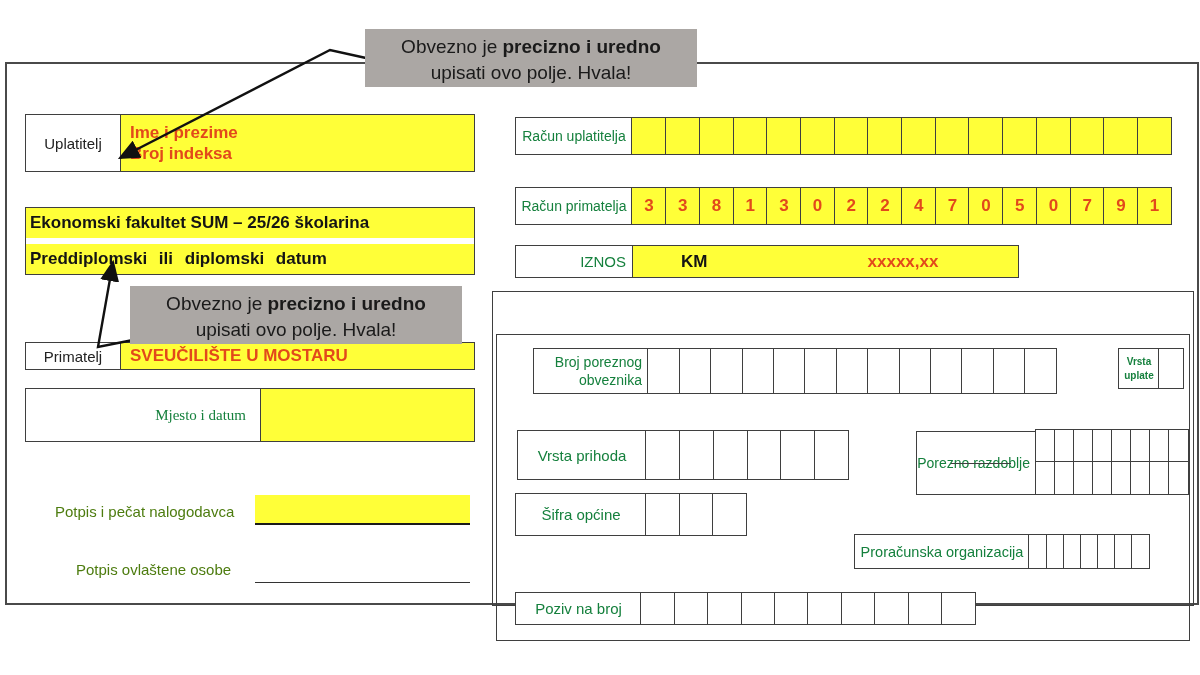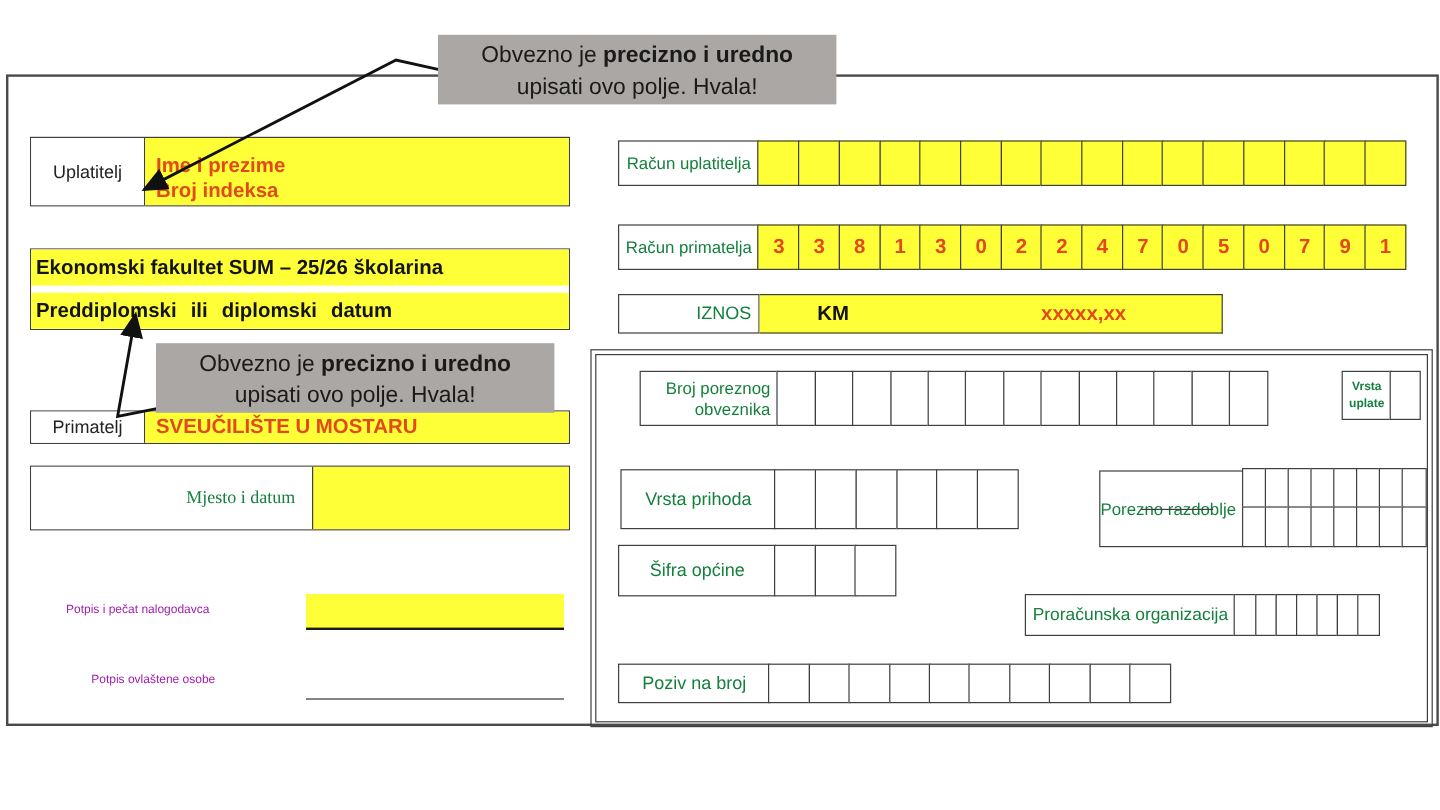--- a/index.html
+++ b/index.html
@@ -30,38 +30,38 @@
        color:#15803d;font-size:15px;flex:0 0 auto;}
   .lab.right{align-items:flex-end;padding-right:6px;}
 
   
   .lbox{position:absolute;display:flex;border:1.6px solid var(--bc);box-sizing:border-box;background:#fff;}
   .lbox .lcell{flex:0 0 95px;border-right:1.6px solid var(--bc);display:flex;flex-direction:column;
                align-items:center;justify-content:center;font-size:15px;color:#222;background:#fff;box-sizing:border-box;}
   .lbox .vcell{flex:1;background:var(--yellow);box-sizing:border-box;}
 
   #uplatitelj-box{left:25px;top:114px;width:450px;height:58px;}
-  #uplatitelj-box .vcell{display:flex;flex-direction:column;justify-content:flex-end;padding:2px 0 2px 9px;}
+  #uplatitelj-box .vcell{display:flex;flex-direction:column;justify-content:center;padding:2px 0 2px 9px;}
   .redbold{color:var(--red);font-weight:bold;font-size:17px;line-height:1.25;}
 
   #svrha-box{left:25px;top:207px;width:450px;height:68px;}
   #svrha-box .vwrap{flex:1;display:flex;flex-direction:column;justify-content:space-between;background:#fff;}
   #svrha-box .ybar{height:30px;background:var(--yellow);display:flex;align-items:center;padding-left:4px;
                    font-weight:bold;font-size:17px;color:#141414;box-sizing:border-box;white-space:nowrap;}
   #svrha-box .ybar.spread{word-spacing:7px;}
 
   #primatelj-box{left:25px;top:342px;width:450px;height:28px;}
   #primatelj-box .vcell{display:flex;align-items:center;padding-left:9px;}
 
   #mjesto-box{left:25px;top:388px;width:450px;height:54px;}
   #mjesto-box .mlabel{flex:1;background:#fff;display:flex;align-items:center;justify-content:flex-end;
                       padding-right:14px;font-size:15px;color:#15803d;font-family:Liberation Serif, serif;}
   #mjesto-box .myellow{flex:0 0 214px;background:var(--yellow);border-left:1.6px solid var(--bc);box-sizing:border-box;}
 
-  .plain-label{position:absolute;font-size:10px;color:#a21caf;white-space:nowrap;}
+  .plain-label{position:absolute;font-size:15px;color:#4d7c0f;white-space:nowrap;}
   #potpis-pecat-field{position:absolute;left:255px;top:495px;width:215px;height:30px;background:var(--yellow);
                       border-bottom:2.2px solid #1a1a1a;box-sizing:border-box;}
   #potpis-osobe-line{position:absolute;left:255px;top:582px;width:215px;border-top:1.8px solid #333;}
 
   
   .crow{position:absolute;display:flex;align-items:stretch;}
   .cells{display:flex;align-items:stretch;}
   .cell{width:var(--cw,33px);border:1.6px solid var(--bc);margin-left:-1.6px;box-sizing:border-box;
         display:flex;align-items:center;justify-content:center;background:#fff;}
   .ycells .cell{background:var(--yellow);}
@@ -74,21 +74,21 @@
   #iznos-row{left:515px;top:245px;height:33px;}
   #iznos-row .lab{width:118px;}
   #iznos-field{width:386px;background:var(--yellow);border:1.6px solid var(--bc);border-left:none;
                box-sizing:border-box;display:flex;align-items:center;position:relative;}
   #iznos-currency{position:absolute;left:48px;font-weight:bold;font-size:17px;color:#141414;}
   #iznos-amount{position:absolute;left:180px;width:180px;text-align:center;font-weight:bold;font-size:17px;color:var(--red);}
 
   
   #tax-section{position:absolute;left:492px;top:291px;width:702px;height:315px;
                border:1.6px solid var(--bc);box-sizing:border-box;padding:3px;}
-  #tax-inner{position:relative;width:100%;height:100%;border:1.6px solid var(--bc);box-sizing:border-box;}
+  #tax-inner{position:relative;width:100%;height:100%;border:1.6px solid var(--bc);box-sizing:border-box;margin-top:39px;}
 
   #broj-poreznog-row{left:36px;top:13px;height:46px;}
   #broj-poreznog-row .lab{width:116px;font-size:14px;line-height:1.3;}
   #vrsta-uplate-row{left:621px;top:13px;height:41px;}
   #vrsta-uplate-row .lab{width:42px;font-size:10px;font-weight:bold;line-height:1.4;}
   #vrsta-prihoda-row{left:20px;top:95px;height:50px;}
   #vrsta-prihoda-row .lab{width:130px;}
   #porezno-row{left:392px;top:96px;height:64px;padding-left:27px;}
   #porezno-row .lab{width:121px;font-size:14px;white-space:nowrap;}
   .pgrid{display:grid;grid-template-columns:repeat(8,19px);grid-template-rows:repeat(2,1fr);}

